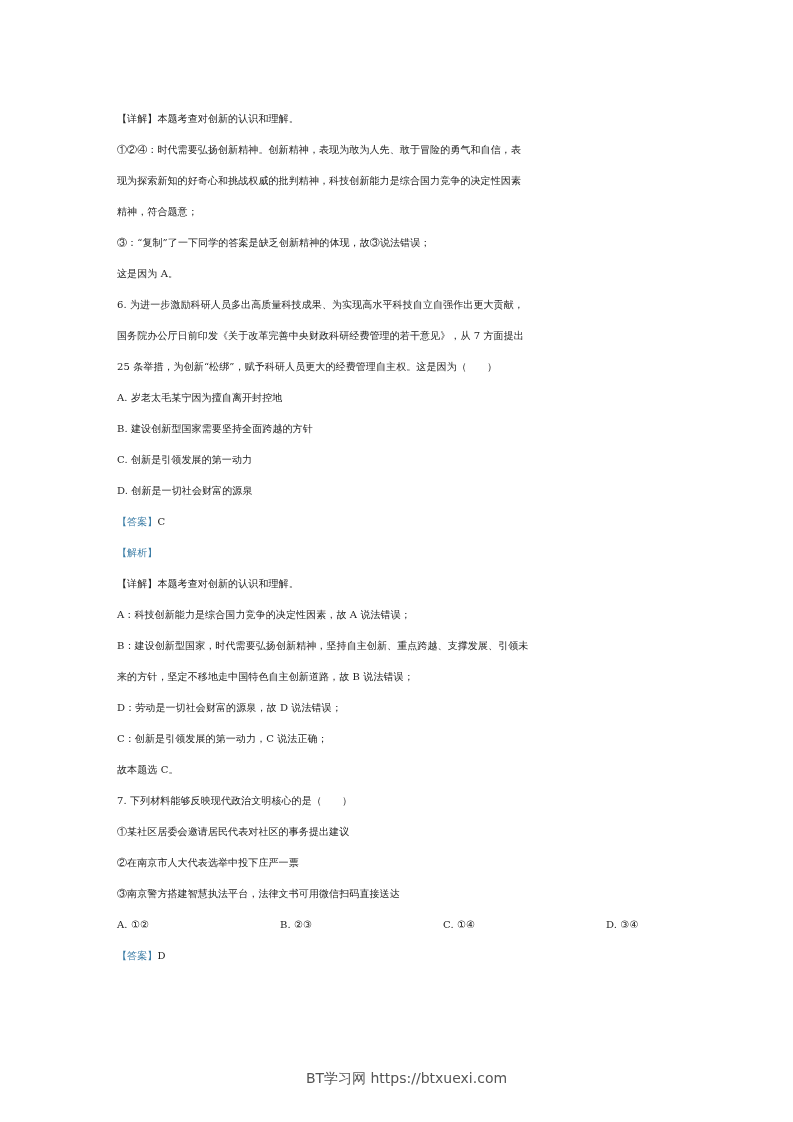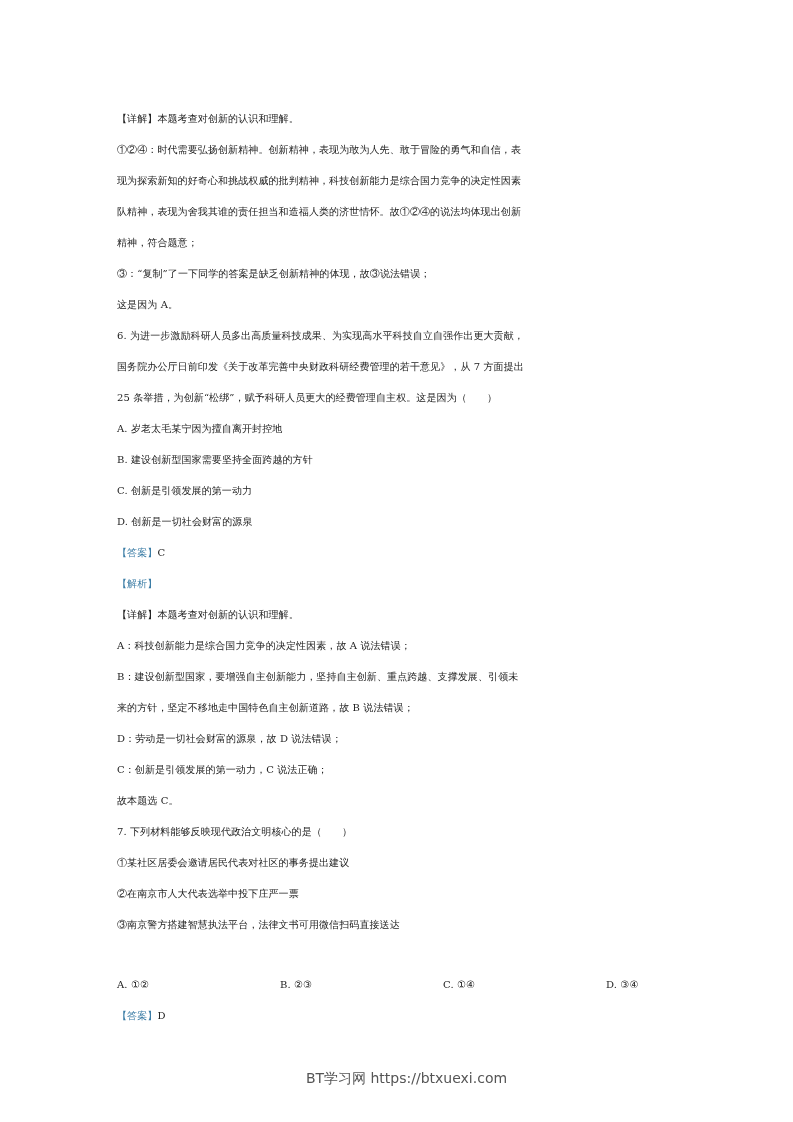--- a/index.html
+++ b/index.html
@@ -1,35 +1,34 @@
 <!DOCTYPE html>
 <html><head>
 <meta charset="utf-8">
 <style>
   html, body { margin: 0; padding: 0; background: #ffffff; }
   body { width: 793px; height: 1122px; position: relative; overflow: hidden;
          font-family: "DejaVu Serif", "Liberation Serif", serif; color: #222; }
   .page { position: absolute; left: 117px; top: 103px; width: 566px; }
   .line { font-size: 10px; line-height: 31px; height: 31px; white-space: nowrap; letter-spacing: 0.1px; }
   .tag { color: #3a7ca5; }
-  .opts4 { display: flex; margin-top: 29px; }
+  .opts4 { display: flex; }
   .opts4 span { display: inline-block; }
   .footer { position: absolute; left: 0; right: 0; top: 1070px; text-align: center;
             font-family: "DejaVu Sans", "Liberation Sans", sans-serif; font-size: 14px; color: #555; padding-left: 20px; }
 </style>
 </head>
 <body>
 
 <div class="page">
   <div class="line">
     <span>【详解】</span><span>本题考查对创新的认识和理解。</span>
   </div>
   <div class="line">①②④：时代需要弘扬创新精神。创新精神，表现为敢为人先、敢于冒险的勇气和自信，表</div>
   <div class="line">现为探索新知的好奇心和挑战权威的批判精神，科技创新能力是综合国力竞争的决定性因素</div>
-  <div class="line">队精神，表现为舍我其谁的责任担当和造福人类的济世情怀。故①②④的说法均体现出创新</div>
   <div class="line">精神，符合题意；</div>
   <div class="line">③：“复制”了一下同学的答案是缺乏创新精神的体现，故③说法错误；</div>
   <div class="line">这是因为 A。</div>
 
   <div class="line">6. 为进一步激励科研人员多出高质量科技成果、为实现高水平科技自立自强作出更大贡献，</div>
   <div class="line">国务院办公厅日前印发《关于改革完善中央财政科研经费管理的若干意见》，从 7 方面提出</div>
   <div class="line">25 条举措，为创新“松绑”，赋予科研人员更大的经费管理自主权。这是因为（　　）</div>
   <div class="line">A. 岁老太毛某宁因为擅自离开封控地</div>
   <div class="line">B. 建设创新型国家需要坚持全面跨越的方针</div>
   <div class="line">C. 创新是引领发展的第一动力</div>
@@ -37,21 +36,21 @@
   <div class="line">
     <span class="tag">【答案】</span><span>C</span>
   </div>
   <div class="line">
     <span class="tag">【解析】</span>
   </div>
   <div class="line">
     <span>【详解】</span><span>本题考查对创新的认识和理解。</span>
   </div>
   <div class="line">A：科技创新能力是综合国力竞争的决定性因素，故 A 说法错误；</div>
-  <div class="line">B：建设创新型国家，要增强自主创新能力，坚持自主创新、重点跨越、支撑发展、引领未</div>
+  <div class="line">B：建设创新型国家，时代需要弘扬创新精神，坚持自主创新、重点跨越、支撑发展、引领未</div>
   <div class="line">来的方针，坚定不移地走中国特色自主创新道路，故 B 说法错误；</div>
   <div class="line">D：劳动是一切社会财富的源泉，故 D 说法错误；</div>
   <div class="line">C：创新是引领发展的第一动力，C 说法正确；</div>
   <div class="line">故本题选 C。</div>
 
   <div class="line">7. 下列材料能够反映现代政治文明核心的是（　　）</div>
   <div class="line">①某社区居委会邀请居民代表对社区的事务提出建议</div>
   <div class="line">②在南京市人大代表选举中投下庄严一票</div>
   <div class="line">③南京警方搭建智慧执法平台，法律文书可用微信扫码直接送达</div>
   <div class="line opts4">

